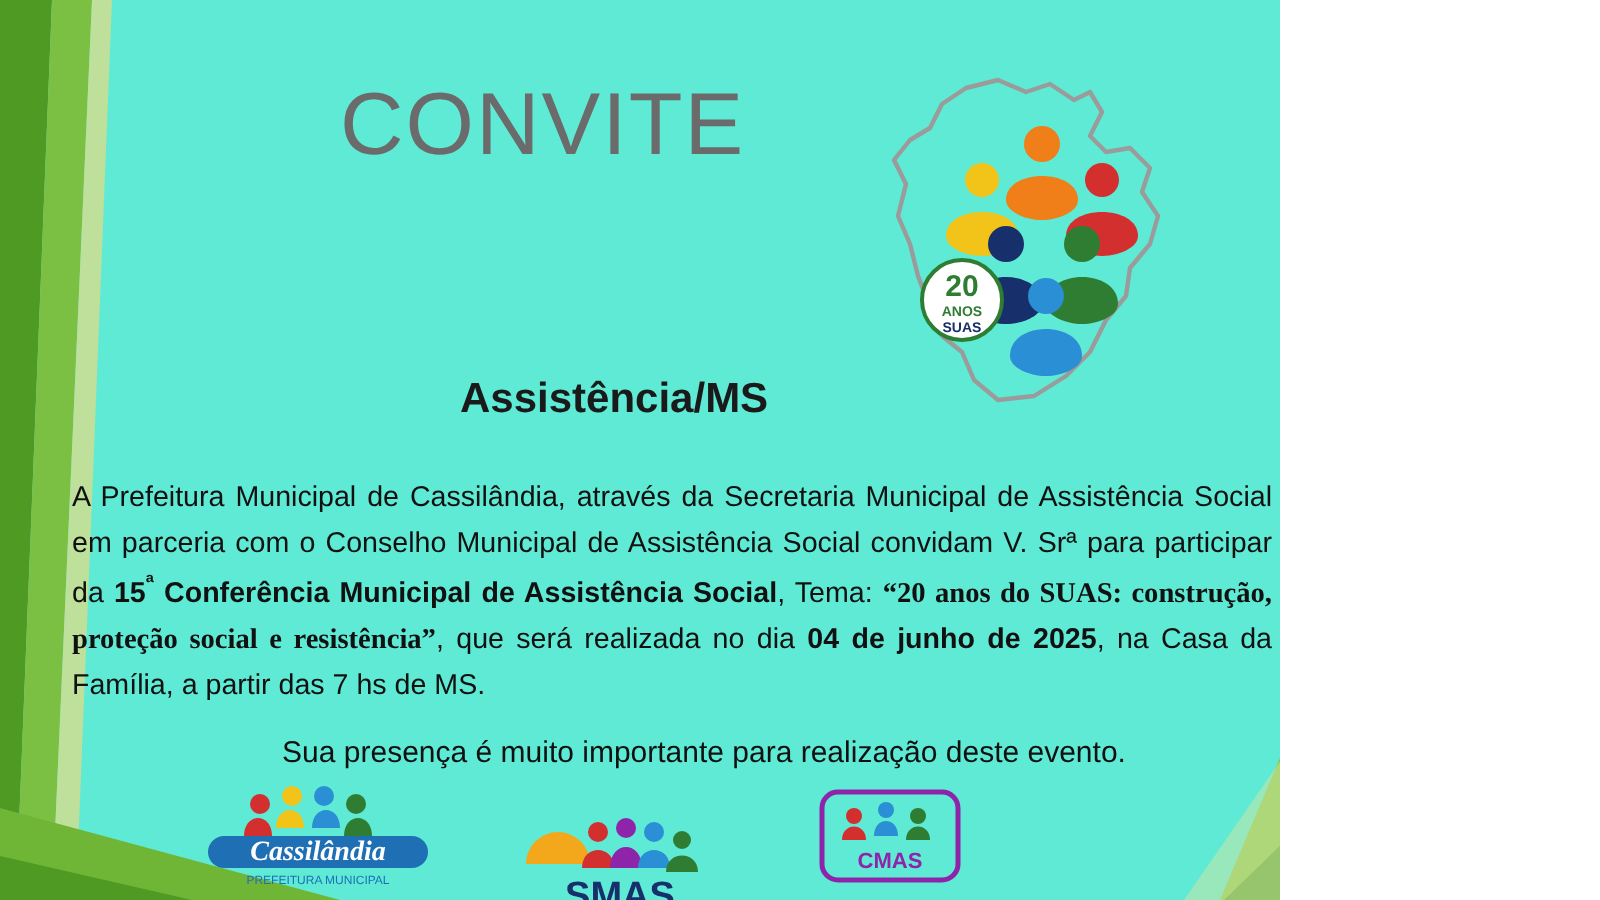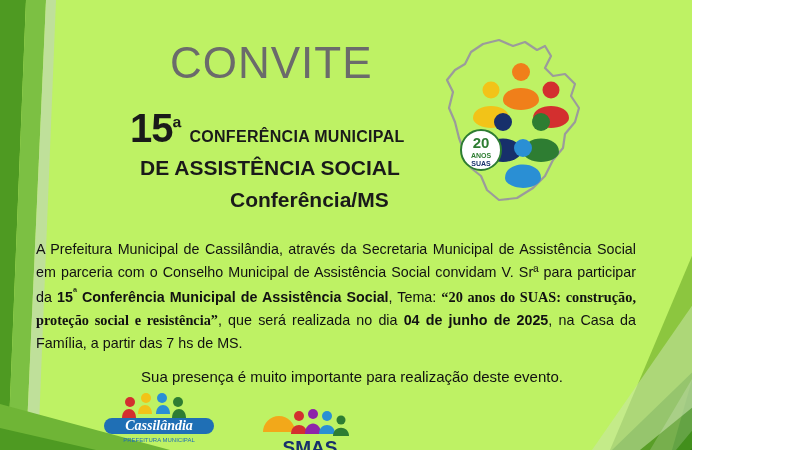--- a/index.html
+++ b/index.html
@@ -9,23 +9,23 @@
   body {
     width: 800px;
     height: 450px;
     overflow: hidden;
     font-family: "Liberation Sans", sans-serif;
     background: #ffffff;
   }
 
   .slide {
     position: relative;
-    width: 692px;
+    width: 640px;
     height: 450px;
-    background: #bef264;
+    background: #5eead4;
     overflow: hidden;
   }
 
   
   .deco {
     position: absolute;
     top: 0;
     left: 0;
     width: 800px;
     height: 450px;
@@ -167,26 +167,22 @@
 
     <polygon points="800,150 800,320 640,450 592,450" fill="#c8e6a8" opacity="0.55"></polygon>
     <polygon points="800,196 800,300 676,450 650,450" fill="#ffffff" opacity="0.18"></polygon>
 
     <polygon points="36,450 800,450 800,442 36,448" fill="#ffffff" opacity="0"></polygon>
   </svg>
 
   <div class="header">
     <div class="convite">CONVITE</div>
 
-    <div class="num-line">
-      <span class="num">15</span><span class="ord">ª</span><span class="conf">CONFERÊNCIA MUNICIPAL</span>
-    </div>
-
-    <div class="line2">DE ASSISTÊNCIA SOCIAL</div>
-    <div class="line3">Conferência/MS</div>
+
+    <div class="line3">Assistência/MS</div>
   </div>
 
   <svg class="map-logo" viewBox="0 0 190 190">
 
     <path d="M58,14 L74,10 L88,16 L100,12 L112,20 L120,16 L126,26 L120,38 L128,46
              L140,44 L150,54 L146,66 L154,78 L150,92 L140,104 L138,118 L128,130
              L120,146 L108,158 L92,168 L74,170 L62,160 L56,146 L46,138 L40,124
              L34,108 L30,92 L24,78 L28,62 L22,50 L30,40 L40,34 L46,22 Z" fill="none" stroke="#9b9b9b" stroke-width="2.2" stroke-linejoin="round"></path>
 
     <g>
@@ -261,16 +257,28 @@
           <path d="M50,26 C50,12 66,12 66,26 Z" fill="#8e24aa"></path>
           <circle cx="72" cy="8" r="5" fill="#2a8fd4"></circle>
           <path d="M64,26 C64,14 80,14 80,26 Z" fill="#2a8fd4"></path>
           <circle cx="86" cy="12" r="4.5" fill="#2e7d32"></circle>
           <path d="M78,28 C78,17 94,17 94,28 Z" fill="#2e7d32"></path>
         </g>
         <text x="55" y="46" text-anchor="middle" font-family="Liberation Sans, sans-serif" font-size="19" font-weight="bold" fill="#17306b">SMAS</text>
       </svg>
     </div>
 
+    <div class="logo-box logo-cmas">
+      <svg width="80" height="52" viewBox="0 0 80 52">
+        <rect x="6" y="4" width="68" height="44" rx="8" fill="none" stroke="#8e24aa" stroke-width="2.5"></rect>
+        <circle cx="22" cy="16" r="4" fill="#d32f2f"></circle>
+        <path d="M16,28 C16,19 28,19 28,28 Z" fill="#d32f2f"></path>
+        <circle cx="38" cy="13" r="4" fill="#2a8fd4"></circle>
+        <path d="M32,26 C32,16 44,16 44,26 Z" fill="#2a8fd4"></path>
+        <circle cx="54" cy="16" r="4" fill="#2e7d32"></circle>
+        <path d="M48,28 C48,19 60,19 60,28 Z" fill="#2e7d32"></path>
+        <text x="40" y="42" text-anchor="middle" font-family="Liberation Sans, sans-serif" font-size="11" font-weight="bold" fill="#8e24aa">CMAS</text>
+      </svg>
+    </div>
 
   </div>
 
 </div>
 
 </body></html>

